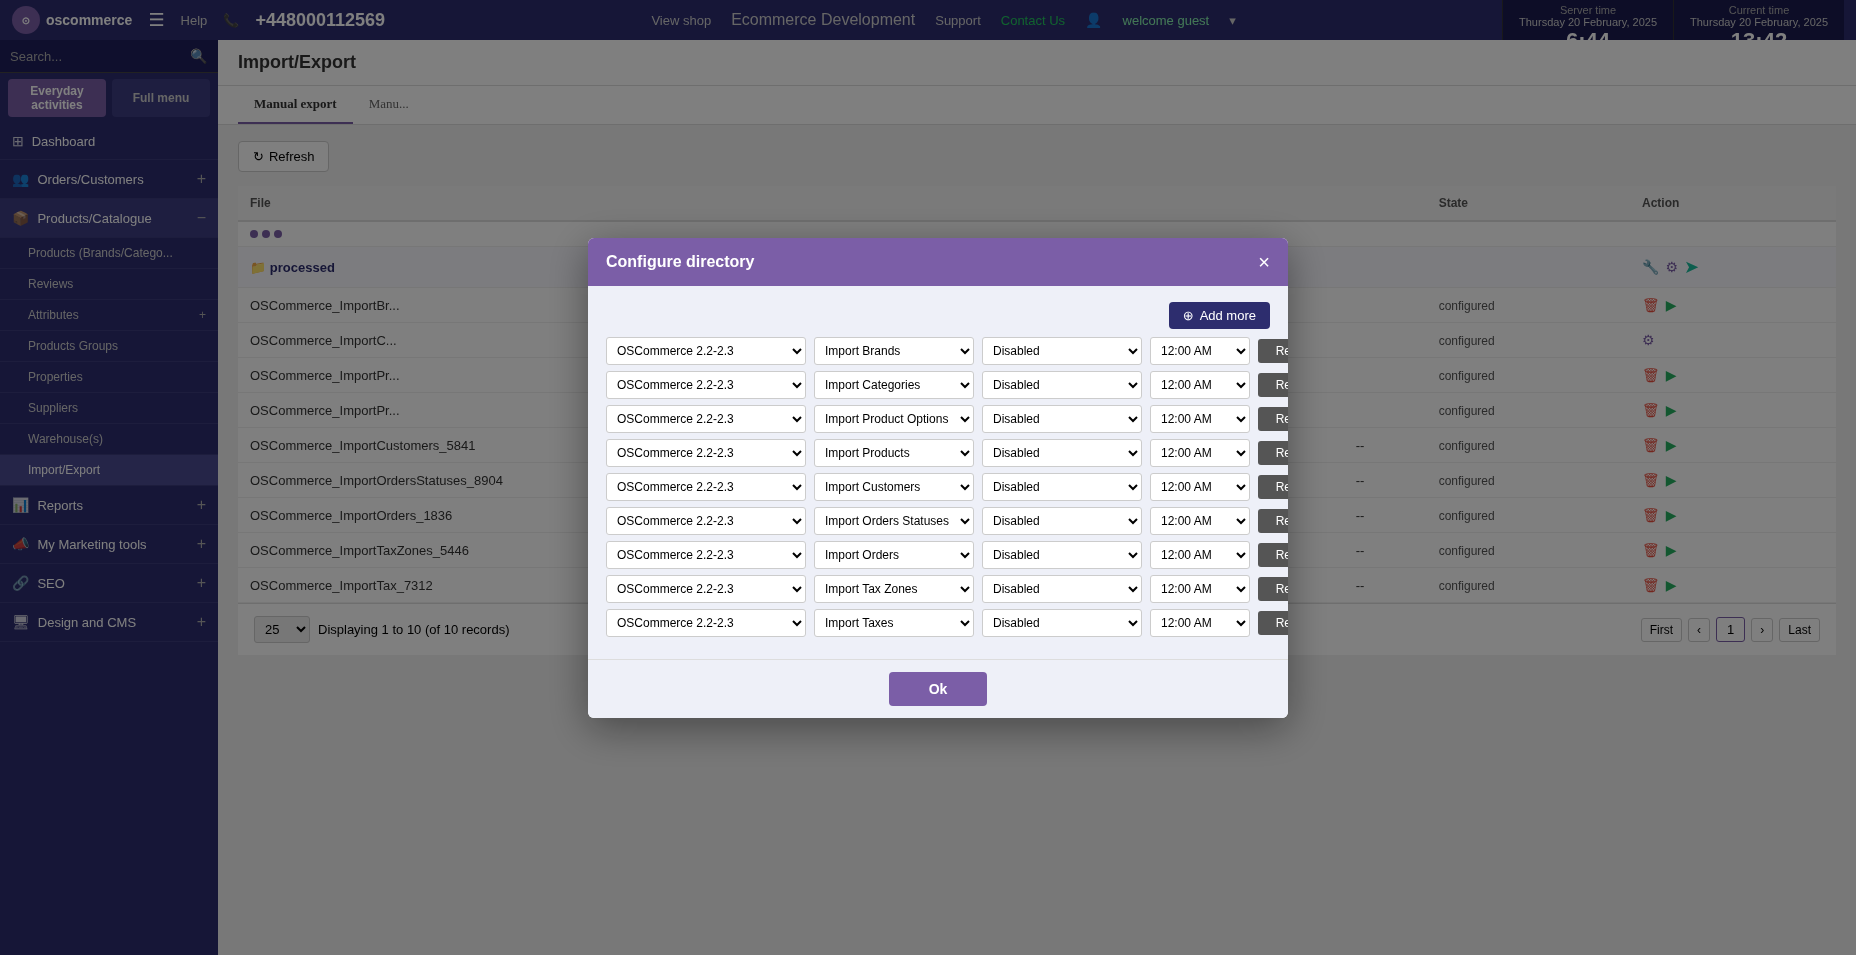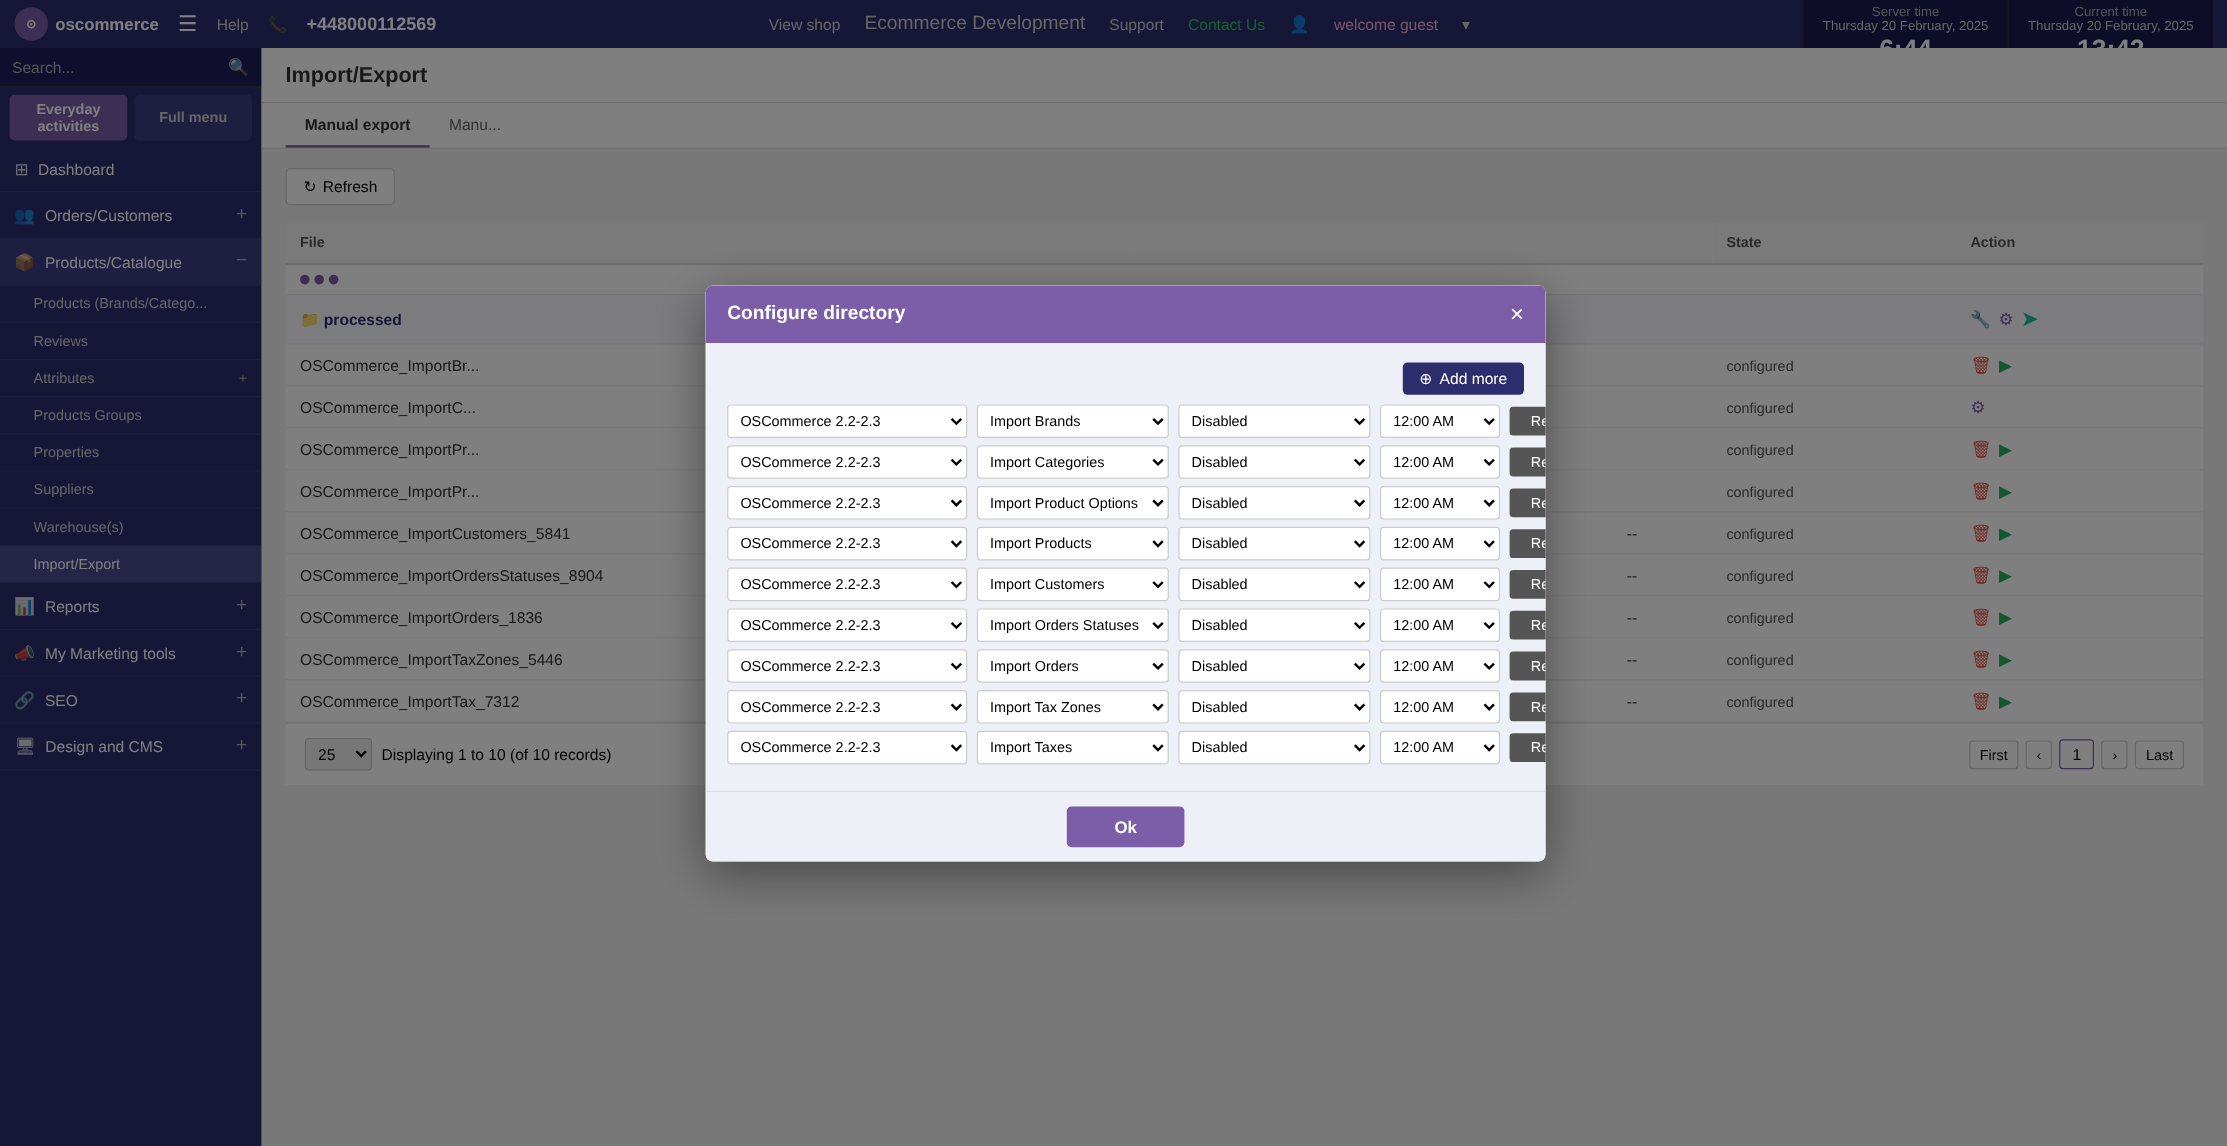--- a/index.html
+++ b/index.html
@@ -69,20 +69,21 @@
 
     .content-header {
       background: #fff; padding: 12px 20px; border-bottom: 1px solid #ddd;
       display: flex; align-items: center;
     }
     .content-header h2 { font-size: 18px; color: #333; }
 
     .content-tabs {
       background: #fff; display: flex; gap: 0; border-bottom: 1px solid #ddd;
       padding: 0 20px;
+      font-family: Liberation Serif, serif;
     }
     .content-tab {
       padding: 10px 16px; cursor: pointer; font-size: 13px;
       border-bottom: 2px solid transparent; color: #666;
     }
     .content-tab.active { border-bottom-color: #7b5ea7; color: #333; font-weight: bold; }
 
     .content-body { padding: 16px 20px; }
 
     .toolbar { display: flex; align-items: center; gap: 10px; margin-bottom: 14px; }
@@ -190,28 +191,28 @@
 <body>
 
 <div class="top-nav">
   <div class="logo">
     <div class="logo-icon">⊙</div>
     <span>oscommerce</span>
   </div>
   <div class="hamburger">☰</div>
   <a style="color:#ccc;text-decoration:none;font-size:13px;">Help</a>
   <span style="color:#fff;">📞</span>
-  <span style="color:#fff;font-size:15px;font-weight:bold;">+448000112569</span>
+  <span style="color:#fff;font-size:18px;font-weight:bold;">+448000112569</span>
   <div class="right-links">
     <a style="color:#ccc;text-decoration:none;font-size:13px;">View shop</a>
     <a style="color:#ccc;text-decoration:none;font-size:16px;">Ecommerce Development</a>
     <a style="color:#ccc;text-decoration:none;font-size:13px;">Support</a>
     <a style="color:#22c55e;text-decoration:none;font-size:13px;">Contact Us</a>
     <span style="font-size:14px;">👤</span>
-    <a style="color:#f9a8d4;text-decoration:none;font-size:13px;">welcome guest</a>
+    <a style="color:#86efac;text-decoration:none;font-size:13px;">welcome guest</a>
     <span style="color:#ccc;">▾</span>
   </div>
   <div style="margin-left:auto;display:flex;background:#1a1a4e;height:40px;">
     <div class="time-block">
       <div class="label">Server time</div>
       <div class="date">Thursday 20 February, 2025</div>
       <div class="time">6:44</div>
     </div>
     <div class="time-block">
       <div class="label">Current time</div>

